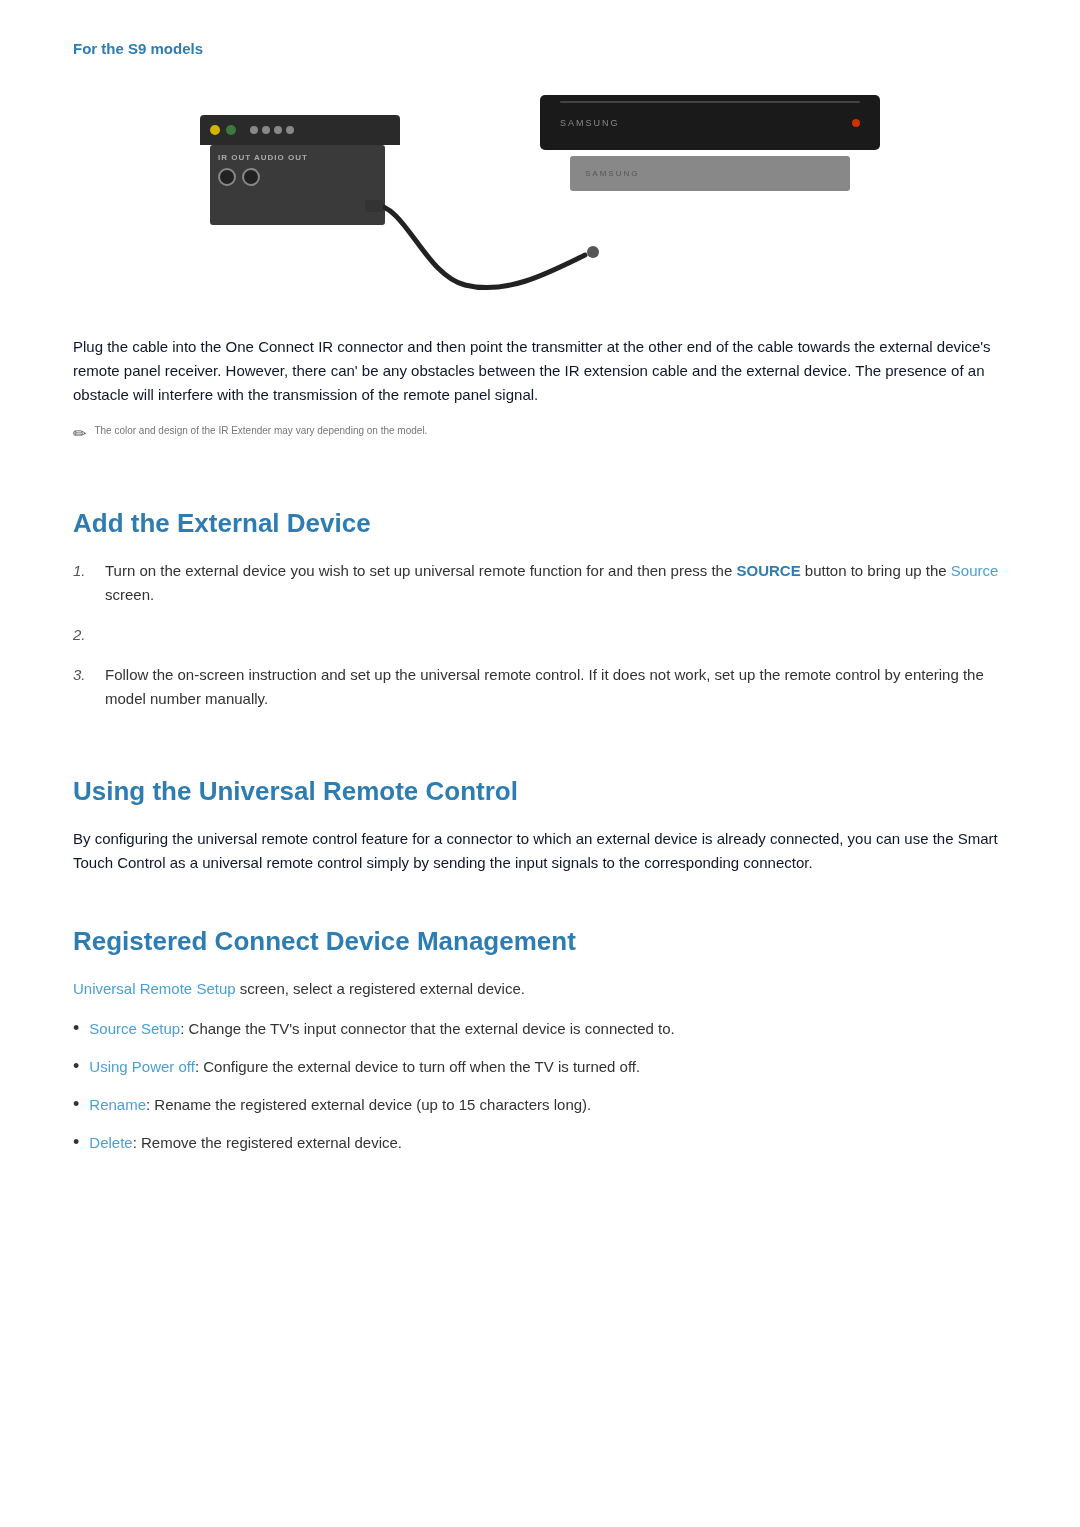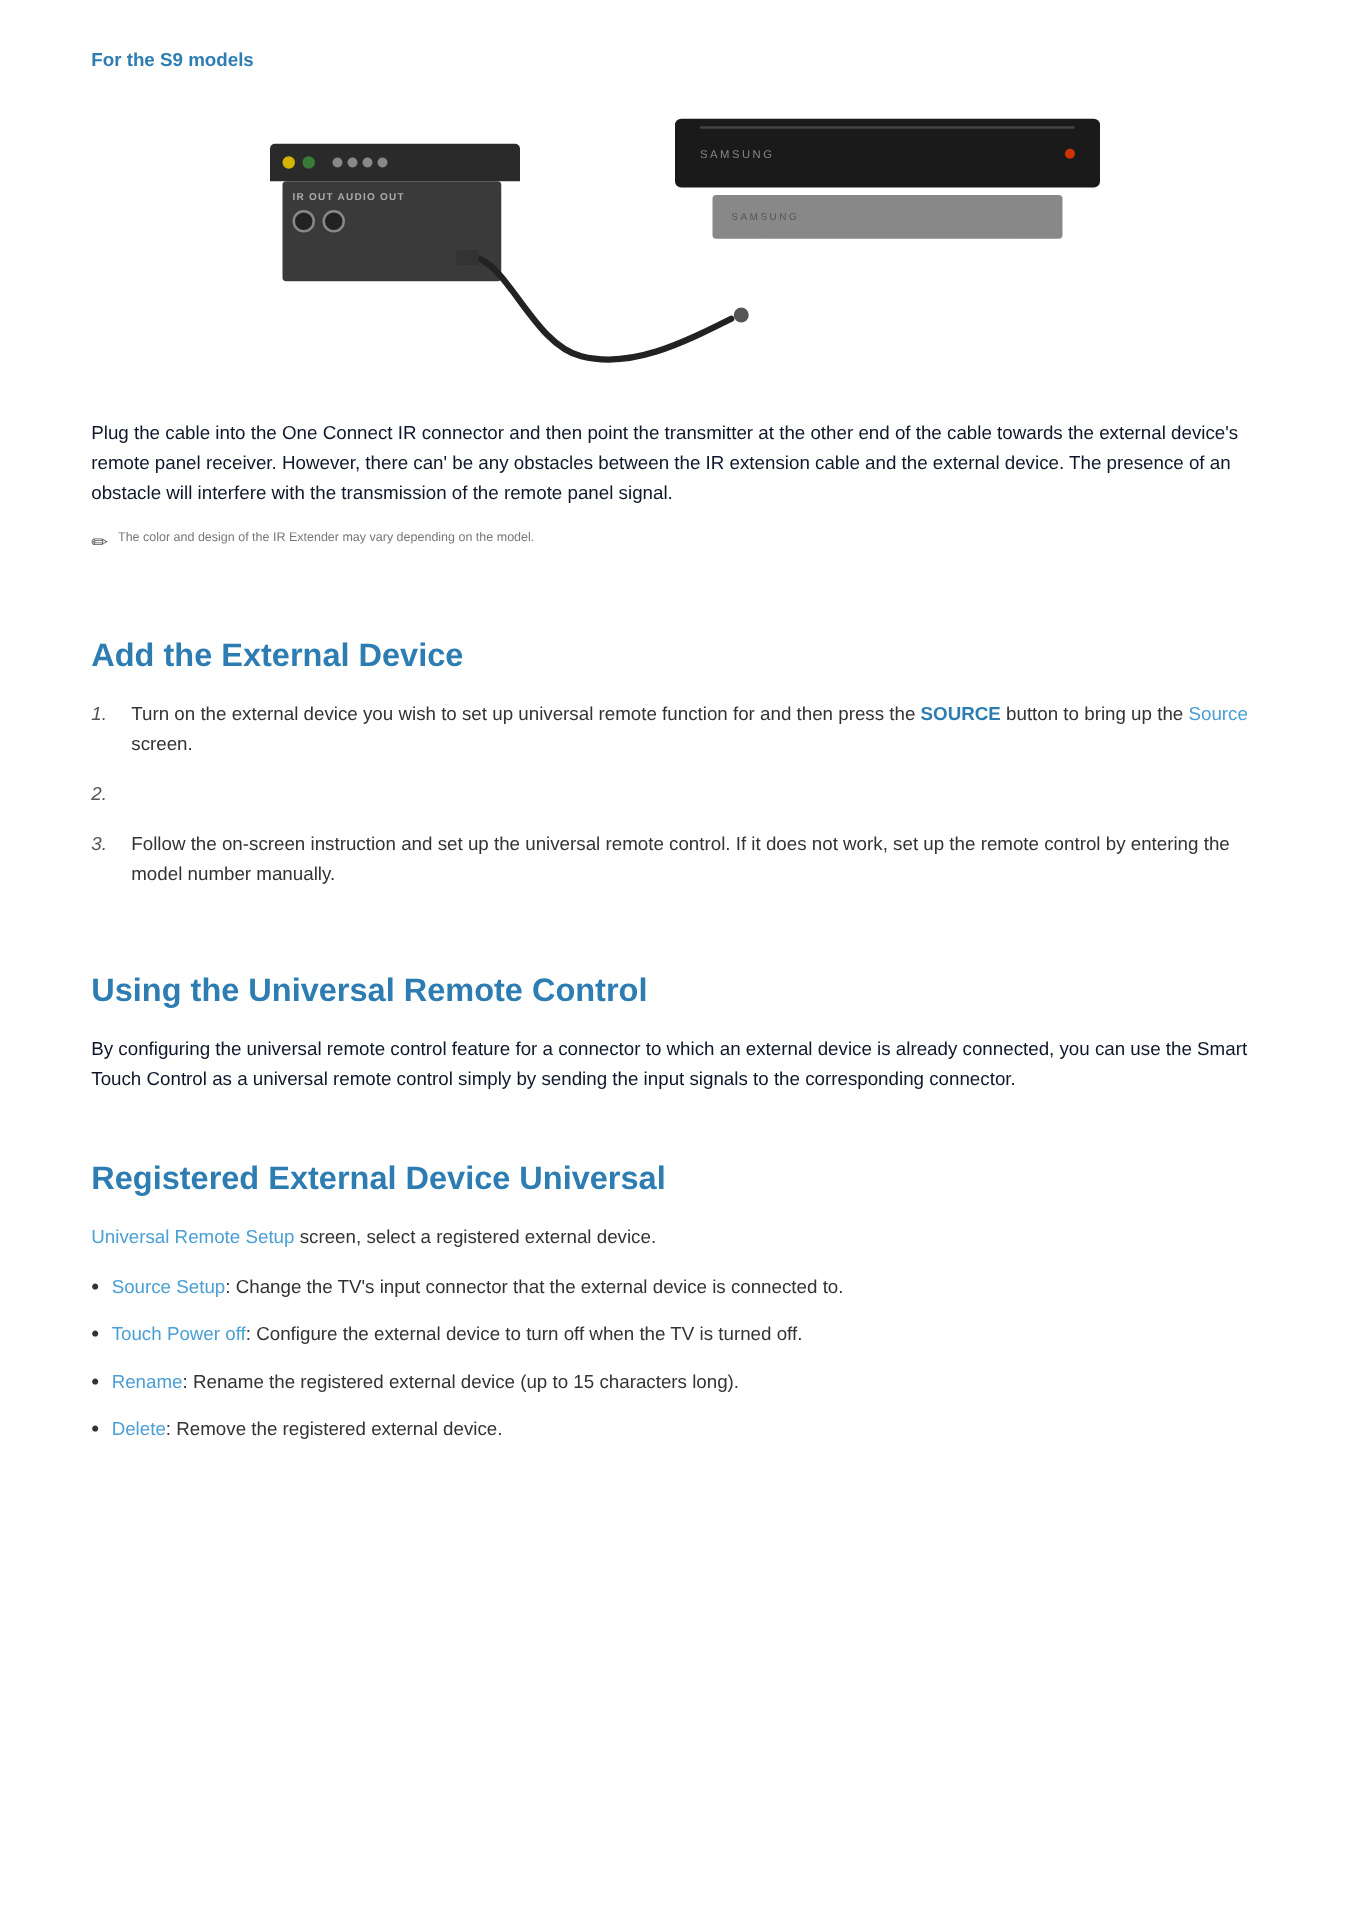--- a/index.html
+++ b/index.html
@@ -31,21 +31,21 @@
       margin: 0 auto 30px auto;
       display: flex;
       align-items: center;
       justify-content: center;
       position: relative;
     }
 
     
     .device-ir {
       position: absolute;
-      left: 16px;
+      left: 0;
       top: 40px;
       width: 200px;
       height: 130px;
       text-align: center;
     }
 
     .ir-top-strip {
       width: 200px;
       height: 30px;
       background: #2a2a2a;
@@ -351,37 +351,37 @@
 </ol>
 
 <div class="spacer-lg"></div>
 
 <h2 class="section-heading">Using the Universal Remote Control</h2>
 
 <p class="body-text">By configuring the universal remote control feature for a connector to which an external device is already connected, you can use the Smart Touch Control as a universal remote control simply by sending the input signals to the corresponding connector.</p>
 
 <div class="spacer-lg"></div>
 
-<h2 class="section-heading">Registered External Device Universal</h2>
+<h2 class="section-heading">Registered Connect Device Management</h2>
 
 <p class="intro-line">
   <span class="link-light">Universal Remote Setup</span><span> screen, select a registered external device.</span>
 </p>
 
 <ul class="bullet-list">
   <li>
     <span class="bullet-dot">•</span>
     <span>
       <span class="link-light">Source Setup</span>: Change the TV's input connector that the external device is connected to.
     </span>
   </li>
   <li>
     <span class="bullet-dot">•</span>
     <span>
-      <span class="link-light">Touch Power off</span>: Configure the external device to turn off when the TV is turned off.
+      <span class="link-light">Using Power off</span>: Configure the external device to turn off when the TV is turned off.
     </span>
   </li>
   <li>
     <span class="bullet-dot">•</span>
     <span>
       <span class="link-light">Rename</span>: Rename the registered external device (up to 15 characters long).
     </span>
   </li>
   <li>
     <span class="bullet-dot">•</span>

